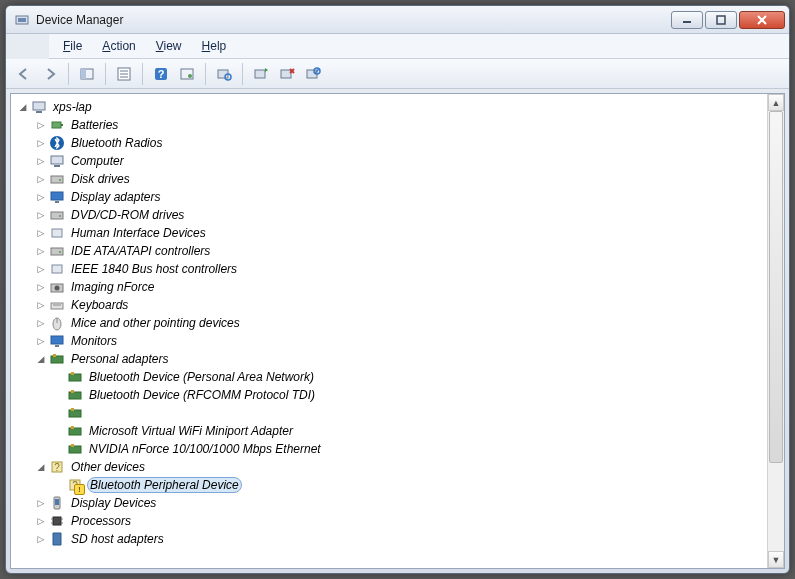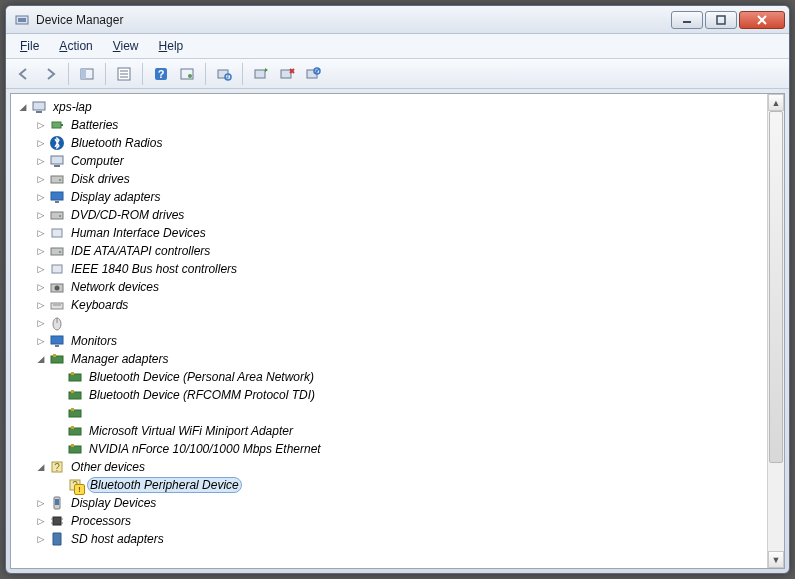--- a/index.html
+++ b/index.html
@@ -59,20 +59,21 @@
     font-weight:bold;
   }
   .menubar {
     height: 22px;
     display:flex;
     align-items:center;
     padding: 12px 6px;
     background:#f3f6fa;
     border-bottom:1px solid #c8d0dd;
     gap: 4px;
+    margin-left: 43px;
   }
   .menu-item {
     padding: 2px 8px;
     color:#15294a;
   }
   .menu-item span.u { text-decoration: underline; }
   .toolbar {
     height: 30px;
     display:flex;
     align-items:center;
@@ -373,60 +374,61 @@
     <span class="label">IEEE 1840 Bus host controllers</span>
   </div>
           <div class="node" style="padding-left:22px">
     <span class="toggle">▷</span>
     <span class="icon">
               <svg width="16" height="16">
                 <rect x="2" y="5" width="12" height="8" fill="#c8c8c8" stroke="#7a7a7a"></rect>
                 <circle cx="8" cy="9" r="2.5" fill="#5a5a5a"></circle>
               </svg>
             </span>
-    <span class="label">Network devices</span>
+    <span class="label">Imaging nForce</span>
   </div>
           <div class="node" style="padding-left:22px">
     <span class="toggle">▷</span>
     <span class="icon">
               <svg width="16" height="16">
                 <rect x="2" y="6" width="12" height="6" fill="#e0e0e0" stroke="#8a8a8a"></rect>
                 <line x1="4" y1="8" x2="12" y2="8" stroke="#8a8a8a"></line>
               </svg>
             </span>
     <span class="label">Keyboards</span>
   </div>
           <div class="node" style="padding-left:22px">
     <span class="toggle">▷</span>
     <span class="icon">
               <svg width="16" height="16">
                 <ellipse cx="8" cy="9" rx="4" ry="6" fill="#e0e0e0" stroke="#8a8a8a"></ellipse>
                 <line x1="8" y1="3" x2="8" y2="8" stroke="#8a8a8a"></line>
               </svg>
             </span>
+    <span class="label">Mice and other pointing devices</span>
   </div>
           <div class="node" style="padding-left:22px">
     <span class="toggle">▷</span>
     <span class="icon">
               <svg width="16" height="16">
                 <rect x="2" y="3" width="12" height="8" fill="#3a7ac8" stroke="#2a5a9a"></rect>
                 <rect x="6" y="12" width="4" height="2" fill="#6a7a92"></rect>
               </svg>
             </span>
     <span class="label">Monitors</span>
   </div>
           <div class="node" style="padding-left:22px">
     <span class="toggle">◢</span>
     <span class="icon">
               <svg width="16" height="16">
                 <rect x="2" y="5" width="12" height="7" fill="#4a8a4a" stroke="#2a6a2a"></rect>
                 <rect x="4" y="3" width="3" height="3" fill="#c8a030"></rect>
               </svg>
             </span>
-    <span class="label">Manager adapters</span>
+    <span class="label">Personal adapters</span>
   </div>
           <div class="node" style="padding-left:40px">
     <span class="toggle blank"></span>
     <span class="icon">
               <svg width="16" height="16">
                 <rect x="2" y="5" width="12" height="7" fill="#4a8a4a" stroke="#2a6a2a"></rect>
                 <rect x="4" y="3" width="3" height="3" fill="#c8a030"></rect>
               </svg>
             </span>
     <span class="label">Bluetooth Device (Personal Area Network)</span>

